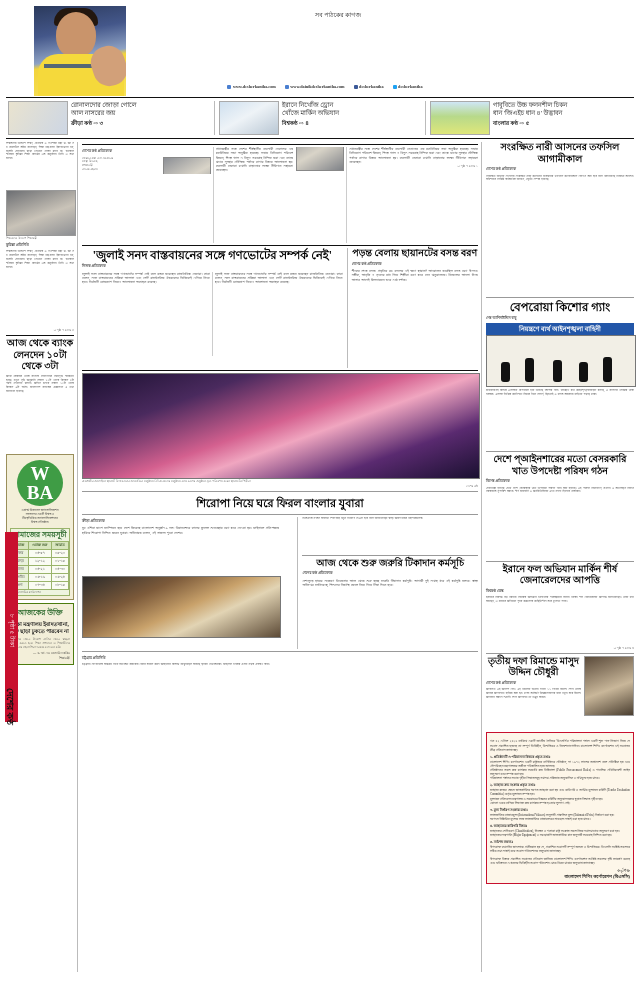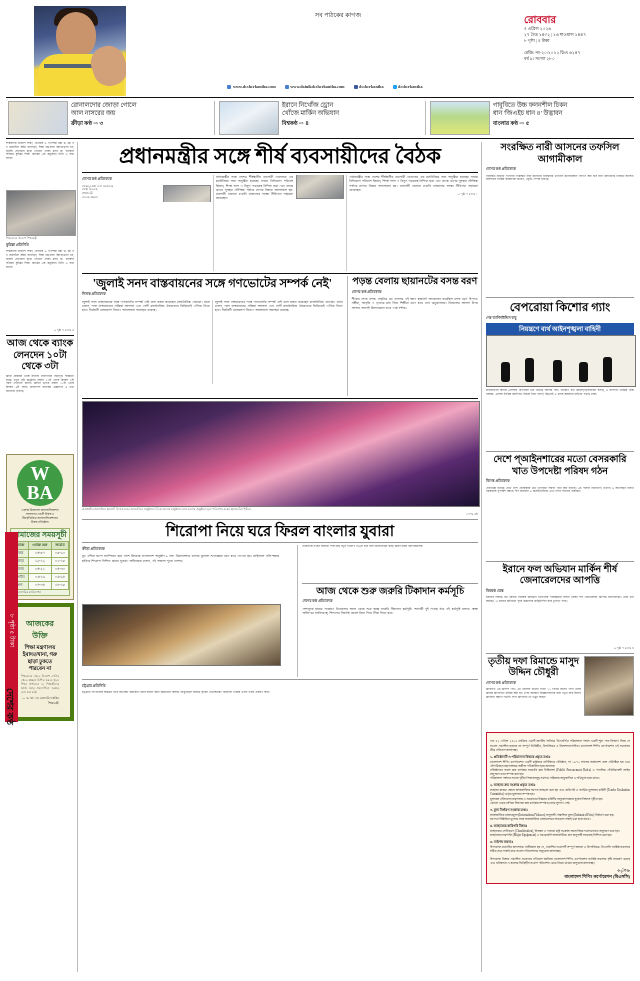--- a/index.html
+++ b/index.html
@@ -102,21 +102,21 @@
               align-items:center;justify-content:center;flex-direction:column;}
   .wba-circle b{display:block;}
   .wba-cap{font-size:3px;line-height:4.2px;color:#333;}
   .namaz{margin-top:3px;background:#eef4e0;border:.6px solid #9ab46b;}
   .namaz-title{font-size:7.5px;font-weight:bold;color:#2e6b2e;padding:2px 0;line-height:8.5px;}
   table.ptab{width:100%;border-collapse:collapse;font-size:3.4px;}
   table.ptab th{background:#d9e6bf;color:#2b4a17;padding:1px;border:.4px solid #9ab46b;}
   table.ptab td{padding:1px;border:.4px solid #9ab46b;color:#333;text-align:center;background:#fafcf3;}
   table.ptab td:first-child{background:#eaf2dc;}
 
-  .ukti{border:4px solid #4d7c0f;background:#f3efd9;padding:11px;margin-top:3px;text-align:center;}
+  .ukti{border:1px solid #4d7c0f;background:#f3efd9;padding:3px;margin-top:3px;text-align:center;}
   .ukti-t{font-size:7.5px;font-weight:bold;color:#2e6b2e;}
   .ukti-h{font-size:5.4px;line-height:7px;font-weight:bold;color:#111;margin:2px 0;}
   .ukti-b{font-size:2.9px;line-height:4px;color:#444;text-align:justify;}
   .ukti-s{font-size:3.2px;text-align:right;color:#222;margin-top:2px;}
   .center{text-align:center;}
   .b{font-weight:bold;}
   .mini-cap{font-size:2.9px;line-height:3.9px;color:#444;text-align:justify;margin-top:1px;}
 
   .bigphoto{width:100%;height:104px;border:.5px solid #777;
     background:linear-gradient(160deg,#1b1030 0%,#4a2a5e 25%,#d4608f 48%,#f0a6c0 58%,#5a2a70 78%,#1a1030 100%);}
@@ -145,29 +145,20 @@
       <div class="tagline">সব পাঠকের কাগজ</div>
     </div>
 
     <div class="weblinks">
       <span><i class="sq"></i><b>www.desherkantha.com</b></span>
       <span><i class="sq"></i><b>www.dainikdesherkantha.com</b></span>
       <span><i class="sq fb"></i><b>desherkantha</b></span>
       <span><i class="sq tw"></i><b>desherkantha</b></span>
     </div>
 
-    <div class="dateblock">
-      <div class="day">রোববার</div>
-      <div class="ln">৫ এপ্রিল ২০২৬</div>
-      <div class="ln">২৭ চৈত্র ১৪৩২ | ১৬ শাওয়াল ১৪৪৭</div>
-      <div class="ln">৮ পৃষ্ঠা | ৫ টাকা</div>
-      <div class="gap"></div>
-      <div class="ln">রেজি: নং-২০/২০১২ ডিএ ৬২৪৭</div>
-      <div class="ln">বর্ষ ৯। সংখ্যা ২৮০</div>
-    </div>
   </div>
 
   <div class="banner">
     <div class="bn">
       <div class="thumb th-sport"></div>
       <div class="txt">
         <div class="t1" style="white-space:pre-line">রোনালদোর জোড়া গোলে
 আল নাসরের জয়</div>
         <div class="t2">ক্রীড়া কণ্ঠ ⇨ ৩</div>
       </div>
@@ -261,21 +252,20 @@
         <div class="ukti-t">আজকের উক্তি</div>
         <div class="ukti-h">শিক্ষা মন্ত্রণালয় ইবাদতখানা, গরু ছাড়া ঢুকতে পারবেন না</div>
         <div class="ukti-b">শিক্ষকদের ক্ষেত্রে নিয়োগ বদলির ক্ষেত্রে স্বচ্ছতা নিশ্চিত করতে হবে। শিক্ষা প্রশাসনে ও শিক্ষার্থীদের স্বার্থে সবার সহযোগিতা দরকার বলে মনে করি।</div>
         <div class="ukti-s" style="white-space:pre-line">— ড. আ স ম রেজাউল করিম
 শিক্ষামন্ত্রী</div>
       </div>
     </div>
 
     <div class="col-mid vrule" style="padding-left:4px">
 
-      <div class="lead-head">প্রধানমন্ত্রীর সঙ্গে শীর্ষ ব্যবসায়ীদের বৈঠক</div>
       <div class="rule"></div>
 
       <div class="col3" style="height:96px">
         <div class="kicker">দেশের কণ্ঠ প্রতিবেদক</div>
         <div class="facebox"></div>
         <div class="mini-cap center" style="white-space:pre-line">সংস্কারে কথা বলে সরকারের
 আস্থা ফিরেছে
 প্রধানমন্ত্রী
 তারেক রহমান</div>
         <div class="fill">প্রধানমন্ত্রীর সঙ্গে দেশের শীর্ষস্থানীয় ব্যবসায়ী নেতাদের এক মতবিনিময় সভা অনুষ্ঠিত হয়েছে। সভায় বিনিয়োগ পরিবেশ উন্নয়ন, শিল্পে গ্যাস ও বিদ্যুৎ সরবরাহ নিশ্চিত করা এবং ব্যাংক ঋণের সুদহার যৌক্তিক পর্যায়ে রাখার বিষয়ে আলোচনা হয়। ব্যবসায়ী নেতারা রপ্তানি বাড়ানোর লক্ষ্যে নীতিগত সহায়তা চেয়েছেন।</div>
@@ -301,21 +291,21 @@
         </div>
       </div>
 
       <div class="rule"></div>
 
       <div class="bigphoto"></div>
       <div class="mini-cap">রাজধানীর অনলাইনে ছায়ানট বিদ্যায়তনের আয়োজিত অনুষ্ঠানে বিভিন্ন বয়সের অনুষ্ঠানে বসন্ত বরণের অনুষ্ঠানে নৃত্য পরিবেশন করেন ছায়ানটের শিল্পীরা</div>
       <div class="mini-cap" style="text-align:right">দেশের কণ্ঠ</div>
       <div class="rule thin"></div>
 
-      <div class="sub-head" style="font-size:15px;line-height:18px">শিরোপা নিয়ে ঘরে ফিরল বাংলার যুবারা</div>
+      <div class="sub-head" style="font-size:11px;line-height:18px">শিরোপা নিয়ে ঘরে ফিরল বাংলার যুবারা</div>
       <div class="rule thin"></div>
 
       <div style="display:flex;gap:18px;height:132px">
         <div style="flex:1.1">
           <div class="kicker">ক্রীড়া প্রতিবেদক</div>
           <div class="fill" style="height:50px">যুব এশিয়া কাপে চ্যাম্পিয়ন হয়ে দেশে ফিরেছে বাংলাদেশ অনূর্ধ্ব-১৯ দল। বিমানবন্দরে তাদের ফুলেল শুভেচ্ছায় বরণ করে নেওয়া হয়। ফাইনালে প্রতিপক্ষকে হারিয়ে শিরোপা নিশ্চিত করেন যুবারা। অধিনায়ক বলেন, এই সাফল্য পুরো দেশের।</div>
           <div class="bigphoto2" style="height:60px"></div>
         </div>
         <div style="flex:1" class="vrule">
           <div style="padding-left:4px">

